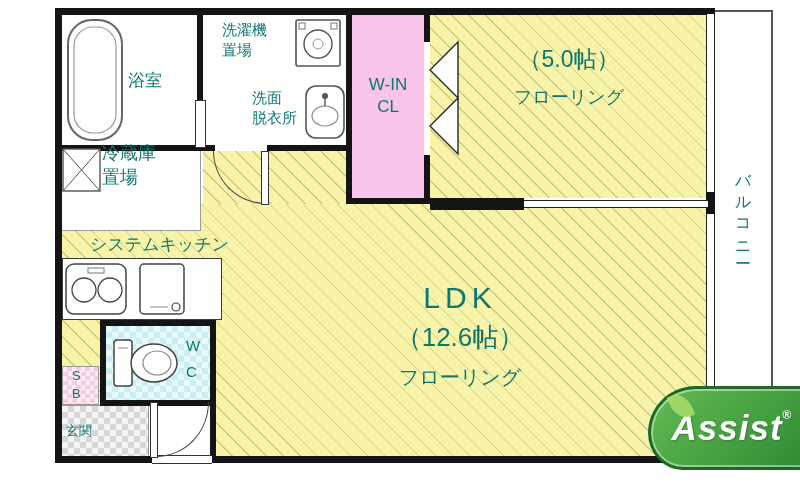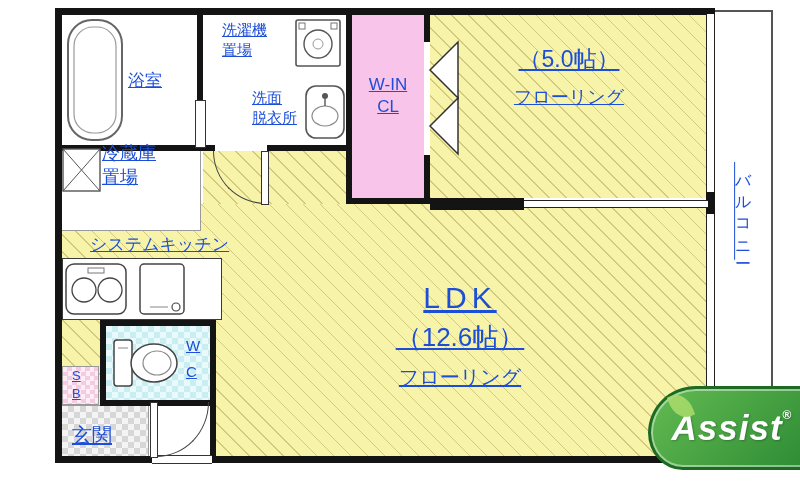--- a/index.html
+++ b/index.html
@@ -20,21 +20,21 @@
   .slide{position:absolute;background:#fff;border-top:1.6px solid #222;border-bottom:1.6px solid #222;z-index:32;}
   .door-panel{position:absolute;background:#fff;border:1.3px solid #333;z-index:40;}
   .arc{position:absolute;z-index:40;}
   .arc-bl{border-left:1.6px solid #444;border-bottom:1.6px solid #444;border-bottom-left-radius:100% 100%;}
   .arc-br{border-right:1.6px solid #444;border-bottom:1.6px solid #444;border-bottom-right-radius:100% 100%;}
   .gap-h{position:absolute;background:#fff;border-top:1.4px solid #333;border-bottom:1.4px solid #333;z-index:34;}
   .gap-v{position:absolute;background:#fff;border:1.2px solid #333;z-index:34;}
   .bline{position:absolute;background:#555;z-index:22;}
   .bhatch{position:absolute;border:1px solid #888;z-index:22;
           background:repeating-linear-gradient(45deg,#9a9a9a 0 1px,transparent 1px 6px);}
-  .label{position:absolute;z-index:50;color:#1d4ed8;line-height:1.32;text-decoration:underline;}
+  .label{position:absolute;z-index:50;color:#0f766e;line-height:1.32;}
   .ctr{text-align:center;}
   .fixtures{position:absolute;left:0;top:0;z-index:42;pointer-events:none;}
   .vtext{writing-mode:vertical-rl;letter-spacing:5px;}
   .logo{position:absolute;left:648px;top:386px;width:162px;height:78px;z-index:60;
         background:linear-gradient(135deg,#63bb52,#2c8a33);
         border:3px solid #1d6b22;border-radius:80px 22px 0 58px / 78px 30px 0 62px;
         box-shadow:inset 0 0 0 2px rgba(255,255,255,.45);
         display:flex;align-items:center;justify-content:center;}
   .logo-text{color:#fff;font-weight:bold;font-style:italic;font-size:35px;letter-spacing:1px;
              text-shadow:1px 1px 2px rgba(0,0,0,.25);}
@@ -208,21 +208,21 @@
   <div class="label" style="left:186px;top:333px;font-size:15px;line-height:1.7;">
     <div>W</div>
     <div>C</div>
   </div>
 
   <div class="label" style="left:72px;top:367px;font-size:13px;line-height:1.4;z-index:55;">
     <div>S</div>
     <div>B</div>
   </div>
 
-  <div class="label" style="left:72px;top:422px;font-size:20px;z-index:55;">
+  <div class="label" style="left:66px;top:422px;font-size:13px;z-index:55;">
     <span>玄関</span>
   </div>
 
   <div class="logo">
     <div class="leaf"></div>
     <span class="logo-text"><span>Assist</span><span class="logo-mark">®</span></span>
   </div>
 
 </div>
 

